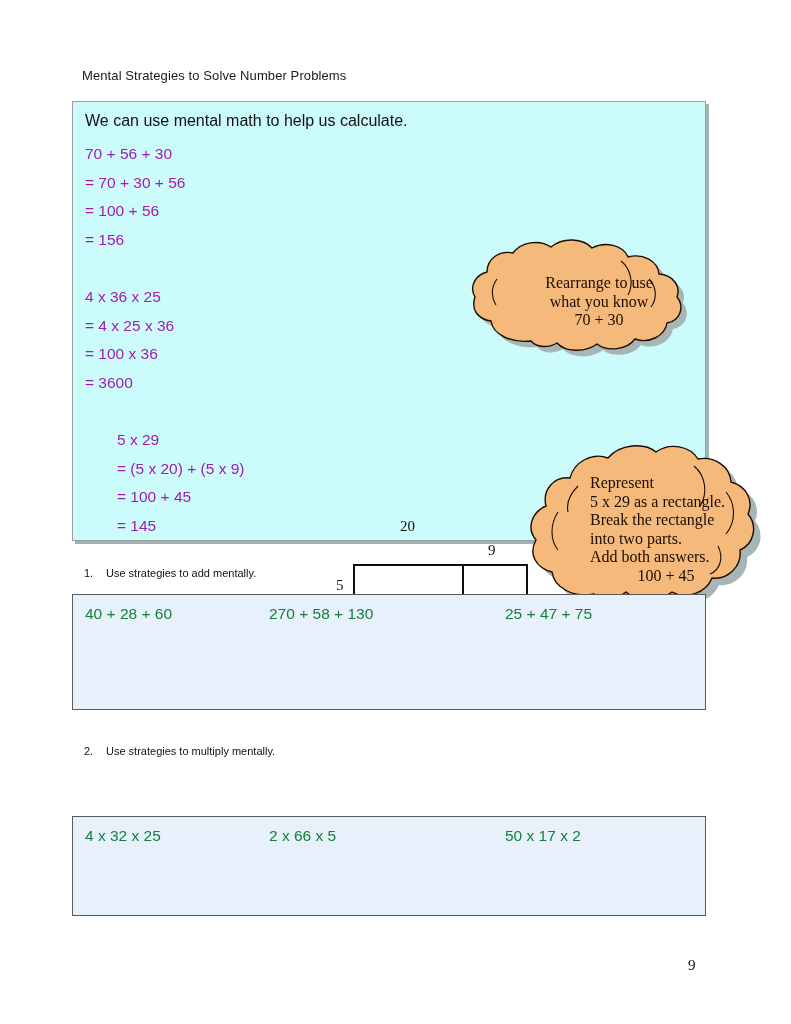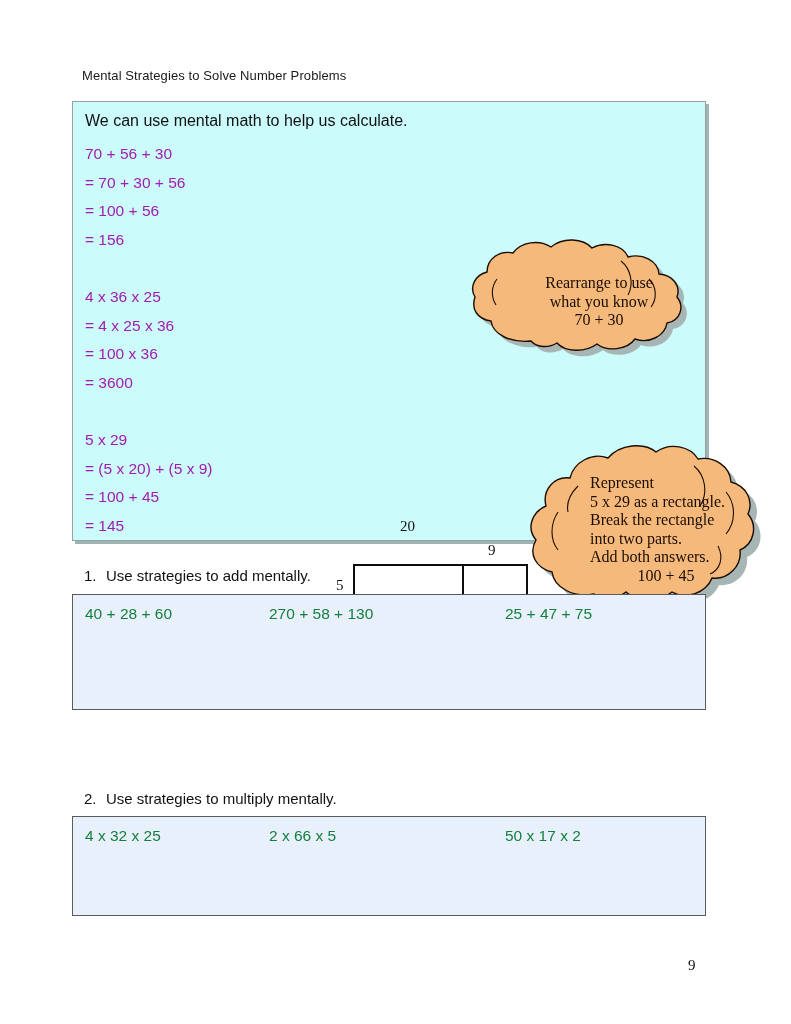--- a/index.html
+++ b/index.html
@@ -54,21 +54,21 @@
     position: absolute;
     left: 12px;
     font-size: 15.5px;
     line-height: 28.5px;
     color: #a21caf;
   }
   .eq-group .eq-line { white-space: nowrap; }
 
   #eq-group-1 { top: 38px; }
   #eq-group-2 { top: 181px; }
-  #eq-group-3 { top: 324px; }
+  #eq-group-3 { top: 324px; margin-left: 32px; }
 
   
   .cloud {
     position: absolute;
   }
   .cloud svg {
     position: absolute;
     left: 0;
     top: 0;
     display: block;
@@ -135,21 +135,21 @@
     color: #111;
   }
   #rect-label-20 { left: 327px; top: 416px; }
   #rect-label-9  { left: 415px; top: 440px; }
   #rect-label-5  { left: 263px; top: 475px; }
 
   
   .exercise-heading {
     position: absolute;
     left: 84px;
-    font-size: 15px;
+    font-size: 11px;
     color: #111;
     white-space: nowrap;
   }
   .exercise-heading .ex-num { display: inline-block; width: 22px; }
 
   .answer-box {
     position: absolute;
     left: 72px;
     width: 634px;
     background: #e8f1fb;
@@ -168,21 +168,21 @@
     font-size: 15.5px;
     color: #15803d;
     white-space: nowrap;
   }
   .answer-cell.c0 { left: 12px; }
   .answer-cell.c1 { left: 196px; }
   .answer-cell.c2 { left: 432px; }
 
   #exercise-1-heading { top: 567px; }
   #answer-box-1 { top: 594px; height: 116px; }
-  #exercise-2-heading { top: 745px; margin-top: 45px; }
+  #exercise-2-heading { top: 745px; }
   #answer-box-2 { top: 816px; height: 100px; }
 
   
   #page-number {
     position: absolute;
     left: 688px;
     top: 957px;
     font-family: "Liberation Serif", serif;
     font-size: 15px;
     color: #111;

